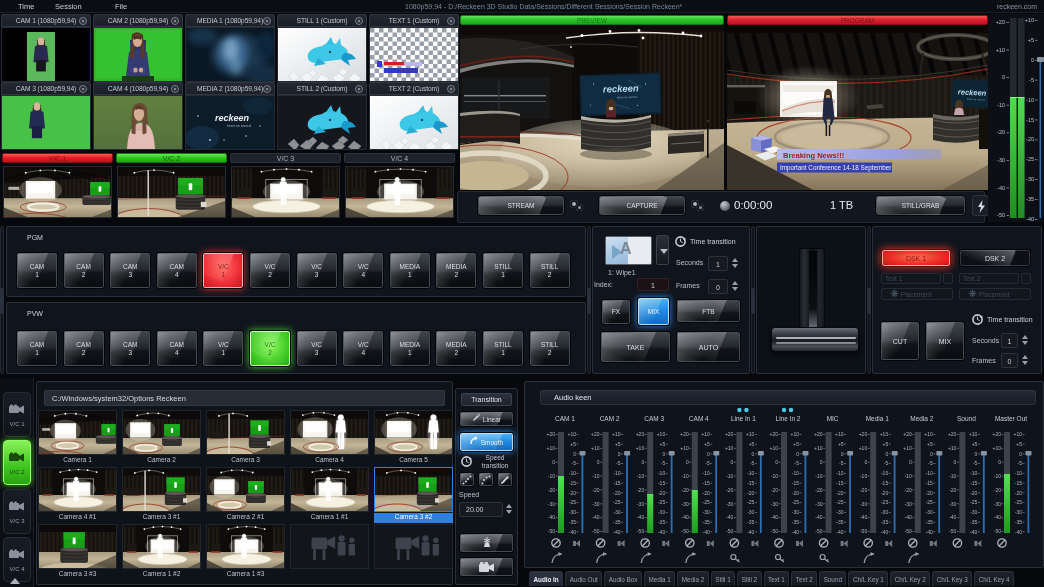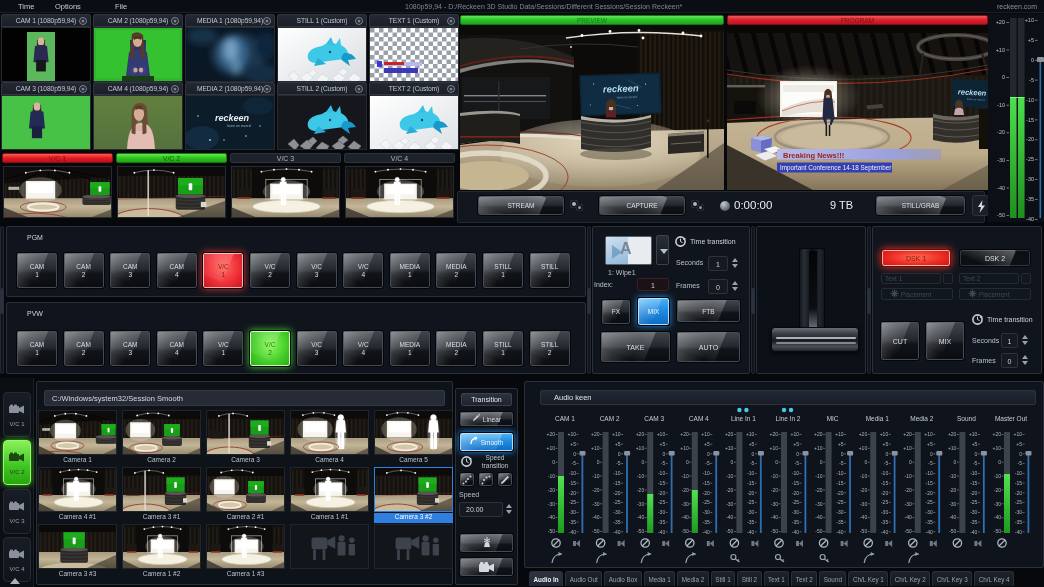--- a/index.html
+++ b/index.html
@@ -32,21 +32,21 @@
 .arrows .up,.arrows .dn{width:0;height:0;border-left:3.5px solid transparent;border-right:3.5px solid transparent;margin:2.5px auto;}
 .arrows .up{border-bottom:4.5px solid #98a0ac;}
 .arrows .dn{border-top:4.5px solid #98a0ac;}
 .tab{display:inline-block;height:15px;line-height:15px;padding:0 3.5px;font-size:6.3px;color:#9aa2ae;
  background:linear-gradient(180deg,#1d222b,#14181f);border:1px solid #2a303a;border-bottom:0;border-radius:3px 3px 0 0;margin-right:2px;}
 .tab.act{background:linear-gradient(180deg,#2e3440,#222835);color:#eef1f5;font-weight:bold;}
 </style></head><body>
 
 <div class="abs" style="left:0;top:0;width:1044px;height:13px;background:#0a0d12;border-bottom:1px solid #1a1f27;">
 <span class="abs" style="left:18px;top:2px;font-size:7.5px;color:#c8cdd6;">Time</span>
-<span class="abs" style="left:55px;top:2px;font-size:7.5px;color:#c8cdd6;">Options</span>
+<span class="abs" style="left:55px;top:2px;font-size:7.5px;color:#c8cdd6;">Session</span>
 <span class="abs" style="left:115px;top:2px;font-size:7.5px;color:#c8cdd6;">File</span>
 <span class="abs" style="left:405px;top:2.5px;font-size:7px;color:#7d8798;">1080p59,94 - D:/Reckeen 3D Studio Data/Sessions/Different Sessions/Session Reckeen*</span>
 <span class="abs" style="left:997px;top:2.5px;font-size:7px;color:#8a93a3;">reckeen.com</span>
 </div>
 <div class="hdrcell" style="left:1px;top:14px;width:90px;height:13px;">CAM 1 (1080p59,94)<span class="gear"></span></div>
 <div class="thumb" style="left:1px;top:27px;width:90px;height:55px;">
     <svg width="88" height="53" viewBox="0 0 88 53" preserveAspectRatio="none" style="display:block">
       <rect width="88" height="53" fill="#020202"></rect>
       <rect x="25" y="4" width="28" height="49" fill="#5cb85c"></rect>
       <path d="M35.2,12.28 q3.8000000000000003,-5.32 7.6000000000000005,0 l0.76,11.4 q-4.56,2.28 -9.12,0 z" fill="#3a2a20"></path>
@@ -819,21 +819,21 @@
 <div class="abs" style="left:570px;top:200px;width:14px;height:12px;">
 <div class="abs" style="left:0;top:0;width:8px;height:8px;border-radius:50%;background:#aeb6c2;box-shadow:inset 0 0 0 2px #12161e;"></div>
 <div class="abs" style="left:6px;top:4px;width:7px;height:7px;border-radius:50%;background:#8a93a0;box-shadow:inset 0 0 0 2px #12161e;"></div>
   </div>
 <div class="abs" style="left:691px;top:200px;width:14px;height:12px;">
 <div class="abs" style="left:0;top:0;width:8px;height:8px;border-radius:50%;background:#aeb6c2;box-shadow:inset 0 0 0 2px #12161e;"></div>
 <div class="abs" style="left:6px;top:4px;width:7px;height:7px;border-radius:50%;background:#8a93a0;box-shadow:inset 0 0 0 2px #12161e;"></div>
   </div>
 <div class="abs" style="left:720px;top:201px;width:10px;height:10px;border-radius:50%;background:radial-gradient(circle at 35% 30%,#c8cdd4,#6a727c 60%,#3a4049);"></div>
 <span class="abs" style="left:734px;top:199px;font-size:11.5px;color:#e8ecf2;">0:00:00</span>
-<span class="abs" style="left:830px;top:199px;font-size:11px;color:#e8ecf2;">9 TB</span>
+<span class="abs" style="left:830px;top:199px;font-size:11px;color:#e8ecf2;">1 TB</span>
 <div class="abs" style="left:972px;top:195px;width:17px;height:21px;background:#191e27;border:1px solid #2c3440;border-radius:3px;">
     <svg width="9" height="13" style="position:absolute;left:4px;top:4px;">
       <path d="M5.5,0 L1,7 L4,7 L2.5,13 L8,5.5 L4.8,5.5 z" fill="#d8dde4"></path>
     </svg>
   </div>
 <div class="abs" style="left:988px;top:14px;width:56px;height:208px;"><svg width="56" height="208">
       <rect width="56" height="208" fill="#0c1016"></rect>
       <text x="17" y="10.0" font-size="5.5" fill="#b8c0cc" text-anchor="end" font-family="Liberation Sans">+20</text>
       <rect x="18.5" y="8.0" width="2.5" height="0.8" fill="#8a93a0"></rect>
       <text x="17" y="37.6" font-size="5.5" fill="#b8c0cc" text-anchor="end" font-family="Liberation Sans">+10</text>
@@ -926,21 +926,21 @@
         <g fill="#8a919c">
           <rect x="0" y="2" width="10" height="7" rx="1"></rect>
 <path d="M10,4 l5,-2.5 0,8 -5,-2.5 z"></path>
           <rect x="1" y="0.5" width="3" height="2" rx="1"></rect>
           <rect x="5" y="0.5" width="3" height="2" rx="1"></rect>
         </g>
       </svg></div>
 <div style="font-size:6px;color:#9aa1ac;margin-top:2px;">V/C 4</div></div>
 <div class="abs" style="left:10px;top:578px;width:0;height:0;border-left:5px solid transparent;border-right:5px solid transparent;border-bottom:6px solid #aab2be;"></div>
 <div class="panel" style="left:36px;top:381px;width:417px;height:204px;background:#0e1219;"></div>
-<div class="abs" style="left:44px;top:390px;width:401px;height:16px;background:#262b35;border:1px solid #343a45;border-radius:2px;font-size:7.5px;color:#d5dae2;line-height:15px;padding-left:7px;">C:/Windows/system32/Session Smooth</div>
+<div class="abs" style="left:44px;top:390px;width:401px;height:16px;background:#262b35;border:1px solid #343a45;border-radius:2px;font-size:7.5px;color:#d5dae2;line-height:15px;padding-left:7px;">C:/Windows/system32/Options Reckeen</div>
 <div class="thumb" style="left:38px;top:410px;width:79px;height:45px;border:1px solid #20252d;"><svg width="79" height="45" viewBox="0 0 79 45" preserveAspectRatio="none">
       <rect width="79" height="45" fill="#0b0a09"></rect>
       <rect x="0" y="0" width="79" height="27.0" fill="#161210"></rect>
       <rect x="1" y="2" width="1.6" height="25.0" fill="#241e15"></rect>
       <rect x="5.2" y="2" width="1.6" height="25.0" fill="#241e15"></rect>
       <rect x="9.4" y="2" width="1.6" height="25.0" fill="#241e15"></rect>
       <rect x="13.600000000000001" y="2" width="1.6" height="25.0" fill="#241e15"></rect>
       <rect x="17.8" y="2" width="1.6" height="25.0" fill="#241e15"></rect>
       <rect x="22.0" y="2" width="1.6" height="25.0" fill="#241e15"></rect>
       <rect x="26.2" y="2" width="1.6" height="25.0" fill="#241e15"></rect>

